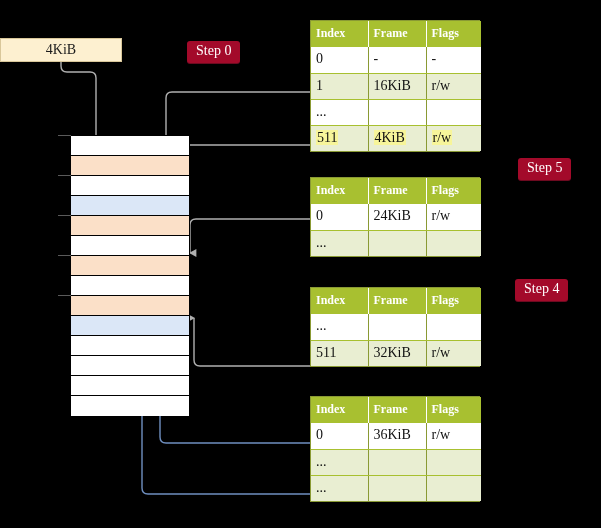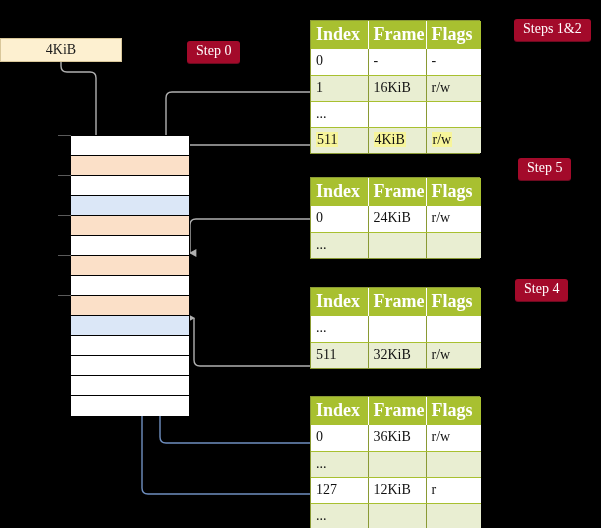--- a/index.html
+++ b/index.html
@@ -76,21 +76,21 @@
     border:1px solid #8a9a34;
     border-collapse:collapse;
     background:#ffffff;
     box-sizing:border-box;
   }
   .ptable table{border-collapse:collapse;width:100%;table-layout:fixed;}
   .ptable th{
     background:#a8c030;
     color:#ffffff;
     font-weight:bold;
-    font-size:18px;
+    font-size:12px;
     text-align:left;
     padding:3px 5px 4px 5px;
     height:26px;
     box-sizing:border-box;
     border-right:1px solid #ffffff;
   }
   .ptable th:last-child{border-right:none;margin-left:32px;}
   .ptable td{
     font-size:14px;
     color:#111111;
@@ -163,21 +163,20 @@
     <g>
       <path d="M310,494 L148,494 Q142,494 142,488 L142,214" fill="none" stroke="#6f8fc0" stroke-width="1.4" marker-end="url(#arrU)"></path>
     </g>
   </svg>
 
   <div class="srcbox">
     <span>4KiB</span>
   </div>
 
   <div class="badge" id="badge-step0">Step 0</div>
-  <div class="badge" id="badge-step12">Steps 1&amp;2</div>
   <div class="badge" id="badge-step3">Step 5</div>
   <div class="badge" id="badge-step4">Step 4</div>
 
   <div id="memgrid">
       <div class="mrow"></div>
       <div class="mrow orange"></div>
       <div class="mrow"></div>
       <div class="mrow blue"></div>
       <div class="mrow orange"></div>
       <div class="mrow"></div>
@@ -310,25 +309,20 @@
           <tr>
             <td>0</td>
             <td>36KiB</td>
             <td>r/w</td>
           </tr>
           <tr class="alt">
             <td>...</td>
             <td></td>
             <td></td>
           </tr>
-          <tr>
-            <td>127</td>
-            <td>12KiB</td>
-            <td>r</td>
-          </tr>
           <tr class="alt">
             <td>...</td>
             <td></td>
             <td></td>
           </tr>
         </tbody>
       </table>
     </div>
 
 </div>

